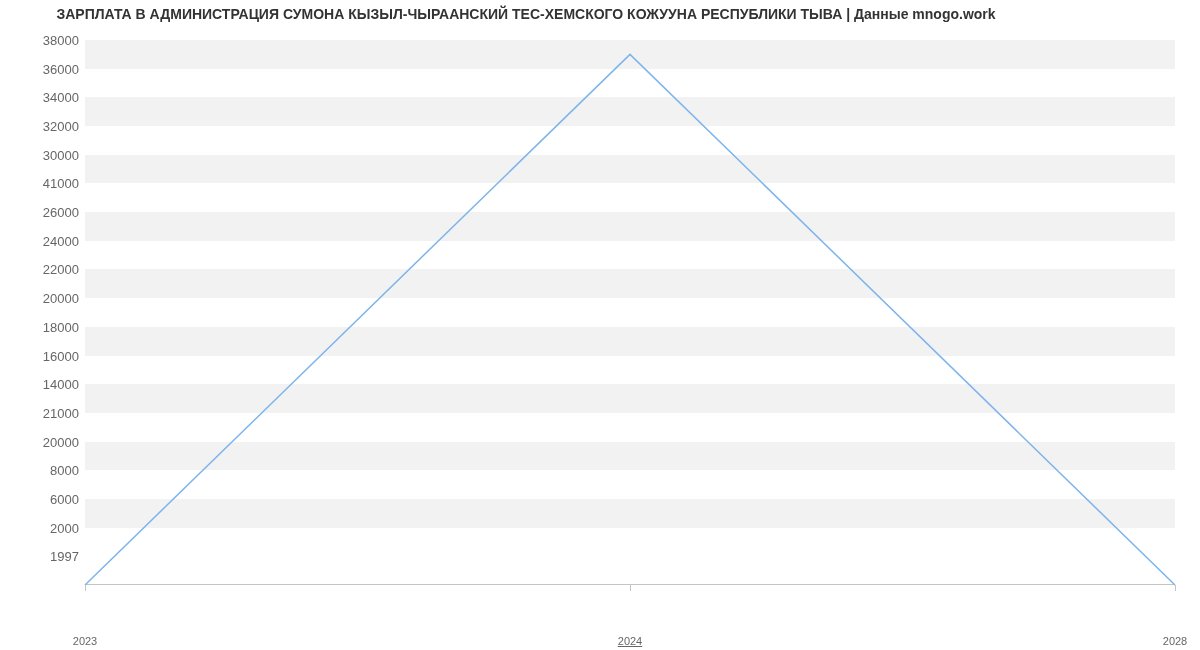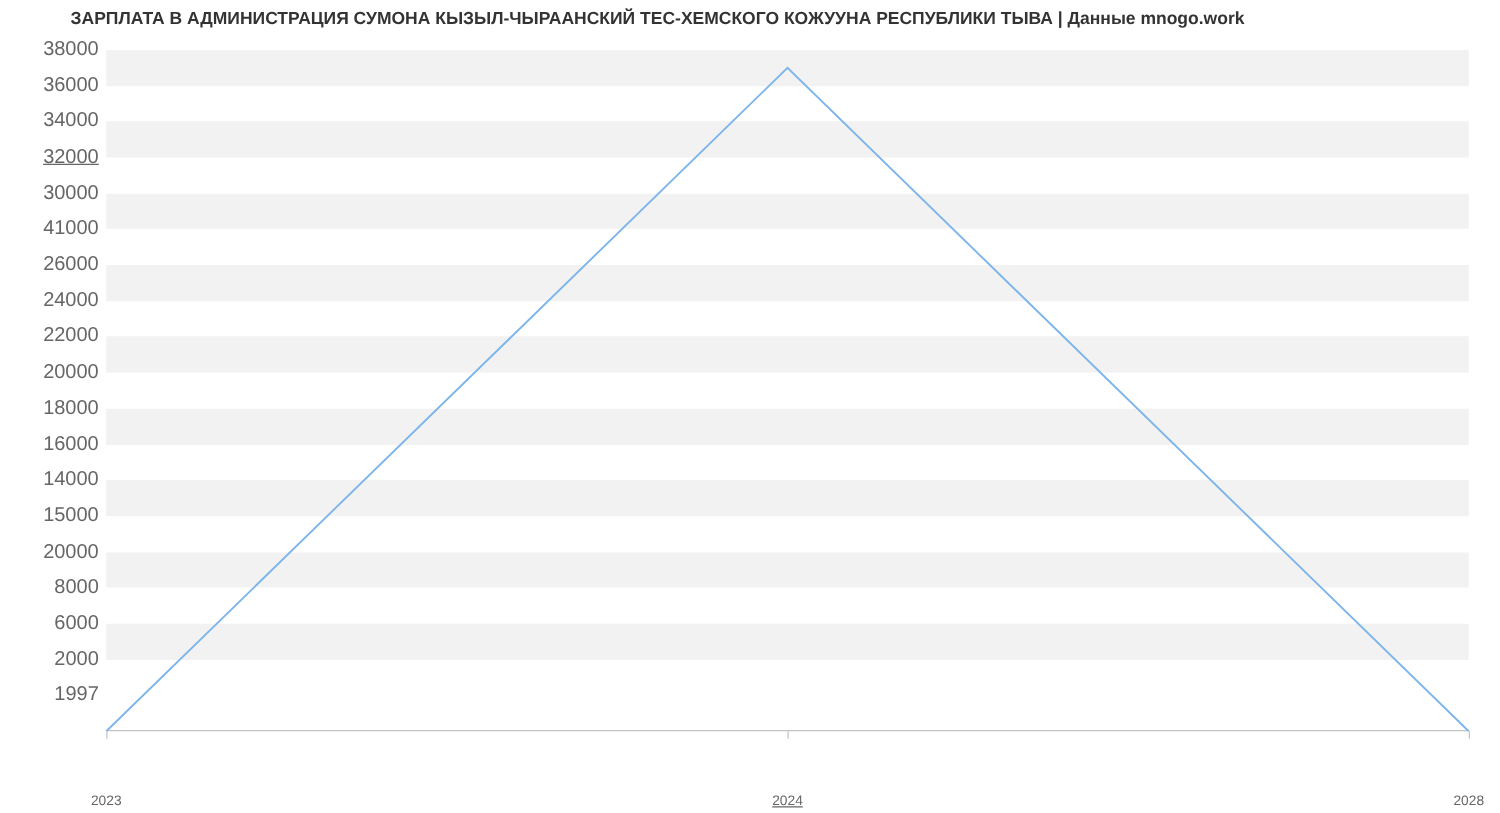--- a/index.html
+++ b/index.html
@@ -50,21 +50,21 @@
   .plot .x-tick {
     position: absolute;
     bottom: -6px;
     width: 1px;
     height: 6px;
     background: #c4c4c4;
   }
   .y-label {
     position: absolute;
     right: 1122px; 
-    font-size: 16px;
+    font-size: 13px;
     color: #666666;
     text-align: right;
     width: 72px;
     transform: translateY(-50%);
   }
   .x-label {
     position: absolute;
     font-size: 11px;
     color: #666666;
     text-align: center;
@@ -100,30 +100,30 @@
       </svg>
   <div class="x-tick" style="left: 0px;"></div>
       <div class="x-tick" style="left: 545px;"></div>
       <div class="x-tick" style="left: 1090px;"></div>
     </div>
 <div class="y-label" style="left: 7px; top: 556.316px;">1997</div>
     <div class="y-label" style="left: 7px; top: 527.632px;">2000</div>
     <div class="y-label" style="left: 7px; top: 498.947px;">6000</div>
     <div class="y-label" style="left: 7px; top: 470.263px;">8000</div>
     <div class="y-label" style="left: 7px; top: 441.579px;">20000</div>
-    <div class="y-label" style="left: 7px; top: 412.895px;">15000</div>
+    <div class="y-label" style="left: 7px; top: 412.895px;">21000</div>
     <div class="y-label" style="left: 7px; top: 384.211px;">14000</div>
     <div class="y-label" style="left: 7px; top: 355.526px;">16000</div>
     <div class="y-label" style="left: 7px; top: 326.842px;">18000</div>
     <div class="y-label" style="left: 7px; top: 298.158px;">20000</div>
     <div class="y-label" style="left: 7px; top: 269.474px;">22000</div>
     <div class="y-label" style="left: 7px; top: 240.789px;">24000</div>
     <div class="y-label" style="left: 7px; top: 212.105px;">26000</div>
     <div class="y-label" style="left: 7px; top: 183.421px;">41000</div>
     <div class="y-label" style="left: 7px; top: 154.737px;">30000</div>
-    <div class="y-label" style="left: 7px; top: 126.053px; text-decoration: underline;">32000</div>
+    <div class="y-label" style="left: 7px; top: 126.053px;">32000</div>
     <div class="y-label" style="left: 7px; top: 97.3684px;">34000</div>
     <div class="y-label" style="left: 7px; top: 68.6842px;">36000</div>
     <div class="y-label" style="left: 7px; top: 40px;">38000</div>
     <div class="x-label" style="left: 85px; top: 595px;">2023</div>
     <div class="x-label" style="left: 630px; top: 595px; text-decoration: underline;">2024</div>
     <div class="x-label" style="left: 1175px; top: 595px;">2028</div>
   </div>
 
 </body></html>

